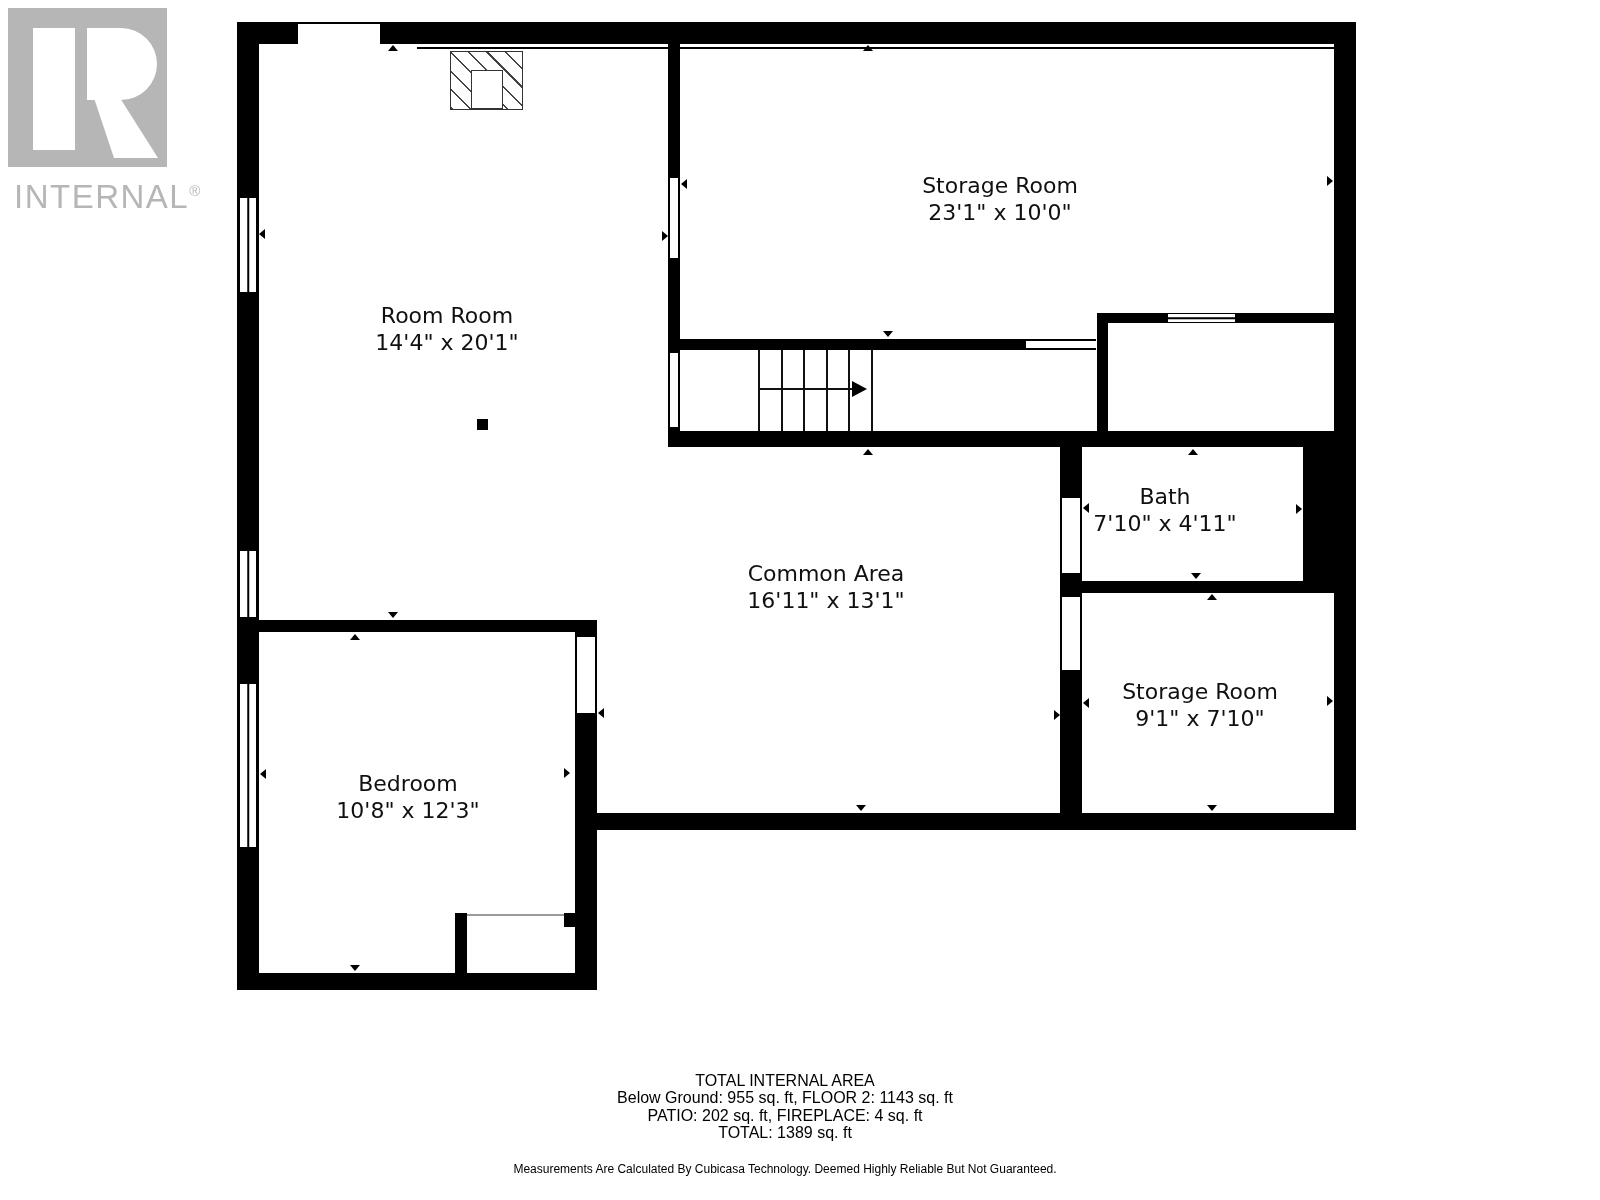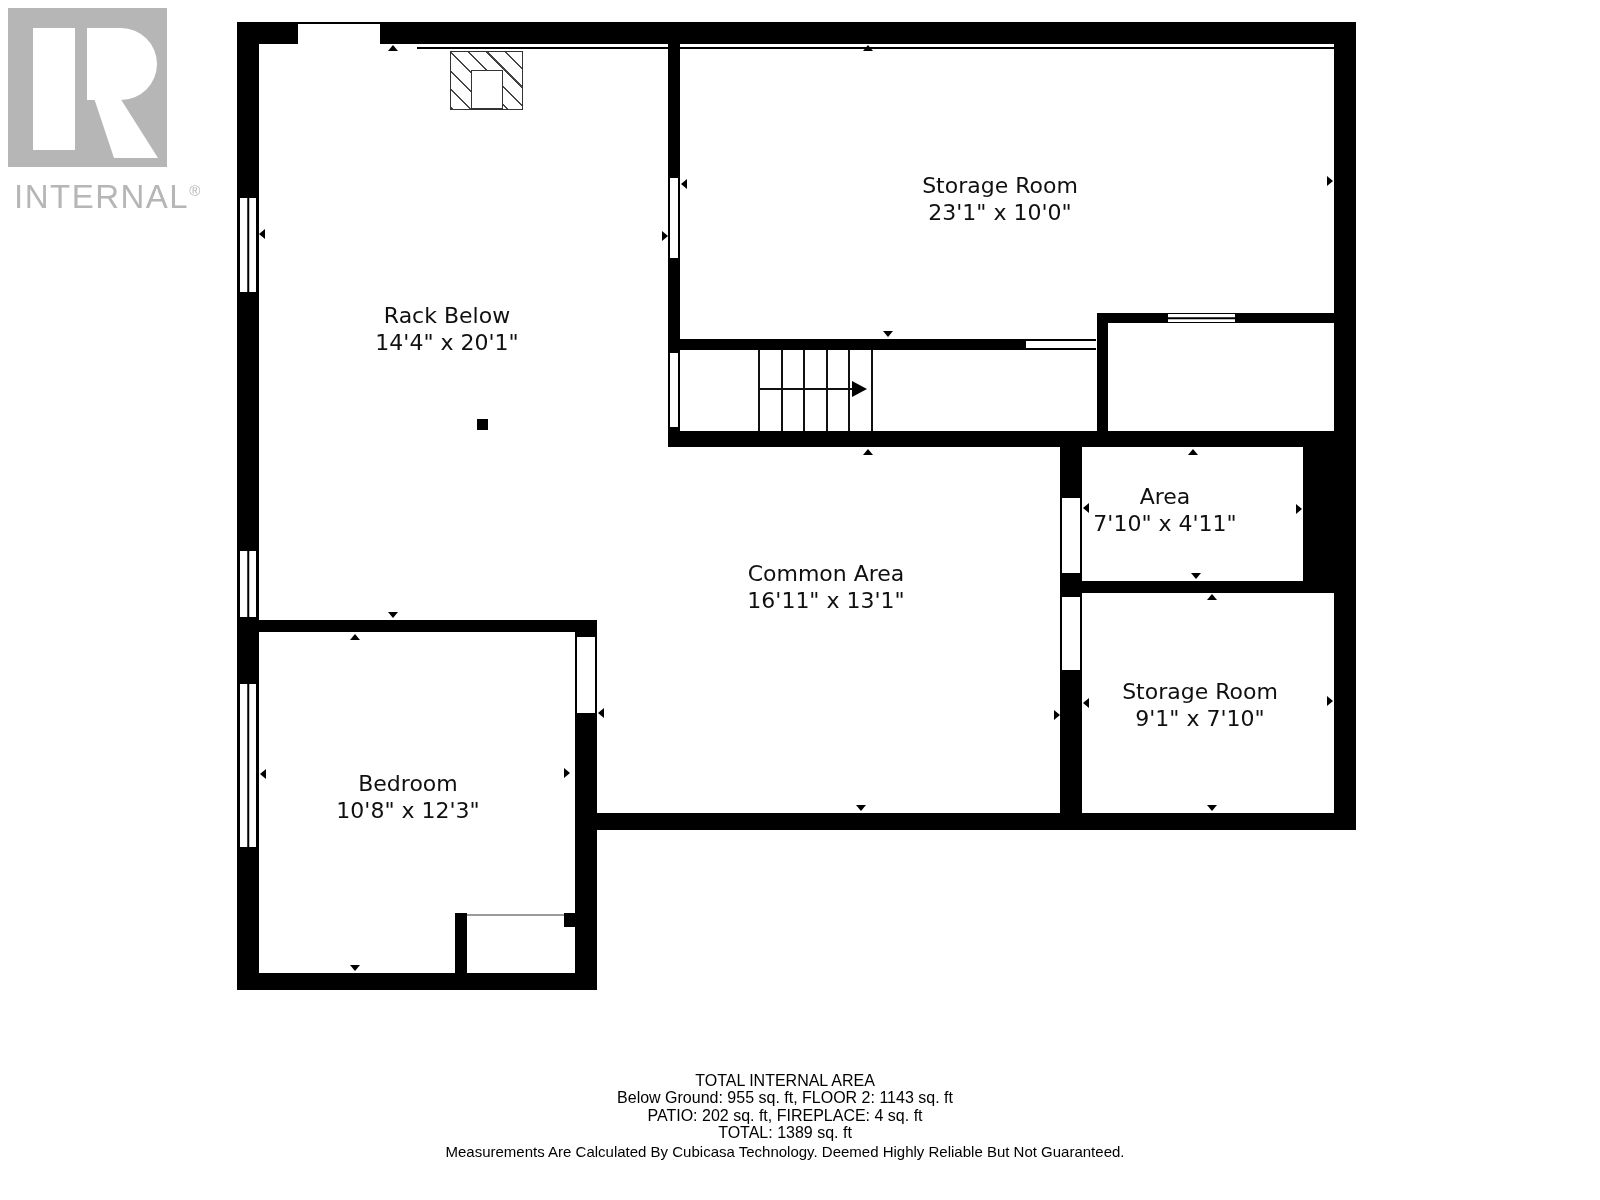--- a/index.html
+++ b/index.html
@@ -44,21 +44,21 @@
     position:absolute;left:6px;top:170px;
     font-family:"Liberation Sans",sans-serif;font-size:33px;
     letter-spacing:1.5px;color:#b6b6b6;white-space:nowrap;
   }
   .wm-text sup{font-size:15px;letter-spacing:0;}
   .footer{
     position:absolute;left:785px;top:1072px;transform:translateX(-50%);
     text-align:center;font-family:"Liberation Sans",sans-serif;
     font-size:16px;line-height:17.3px;color:#000;white-space:nowrap;
   }
-  .footer .disc{font-size:15px;margin-top:2px;}
+  .footer .disc{font-size:12px;margin-top:20px;}
 </style>
 </head>
 <body>
 
 <div class="watermark">
   <svg width="210" height="165">
     <rect x="0" y="0" width="159" height="159" fill="#b6b6b6"></rect>
     <rect x="25" y="20" width="42" height="122" fill="#ffffff"></rect>
     <path d="M79,20 h34 a36,36 0 0 1 0,72 h-34 z" fill="#ffffff"></path>
     <path d="M86,90 h26 l38,60 h-44 z" fill="#ffffff"></path>
@@ -117,29 +117,29 @@
     <div class="ln" style="left: 871px; top: 350px; width: 2px; height: 81px; background: rgb(17, 17, 17);"></div>
     <div class="ln" style="left: 758px; top: 388px; width: 98px; height: 2px; background: rgb(17, 17, 17);"></div>
     <div class="ln" style="left: 467px; top: 914px; width: 97px; height: 1.5px; background: rgb(154, 154, 154);"></div>
     <div class="fireplace">
     <div class="fbox"></div>
   </div>
 
   <div class="sah"></div>
 
   <div class="room-label" style="left:447px;top:302px">
-    <div>Rack Below</div>
+    <div>Room Room</div>
     <div>14'4" x 20'1"</div>
   </div>
   <div class="room-label" style="left:1000px;top:172px">
     <div>Storage Room</div>
     <div>23'1" x 10'0"</div>
   </div>
   <div class="room-label" style="left:1165px;top:483px">
-    <div>Area</div>
+    <div>Bath</div>
     <div>7'10" x 4'11"</div>
   </div>
   <div class="room-label" style="left:826px;top:560px">
     <div>Common Area</div>
     <div>16'11" x 13'1"</div>
   </div>
   <div class="room-label" style="left:1200px;top:678px">
     <div>Storage Room</div>
     <div>9'1" x 7'10"</div>
   </div>

